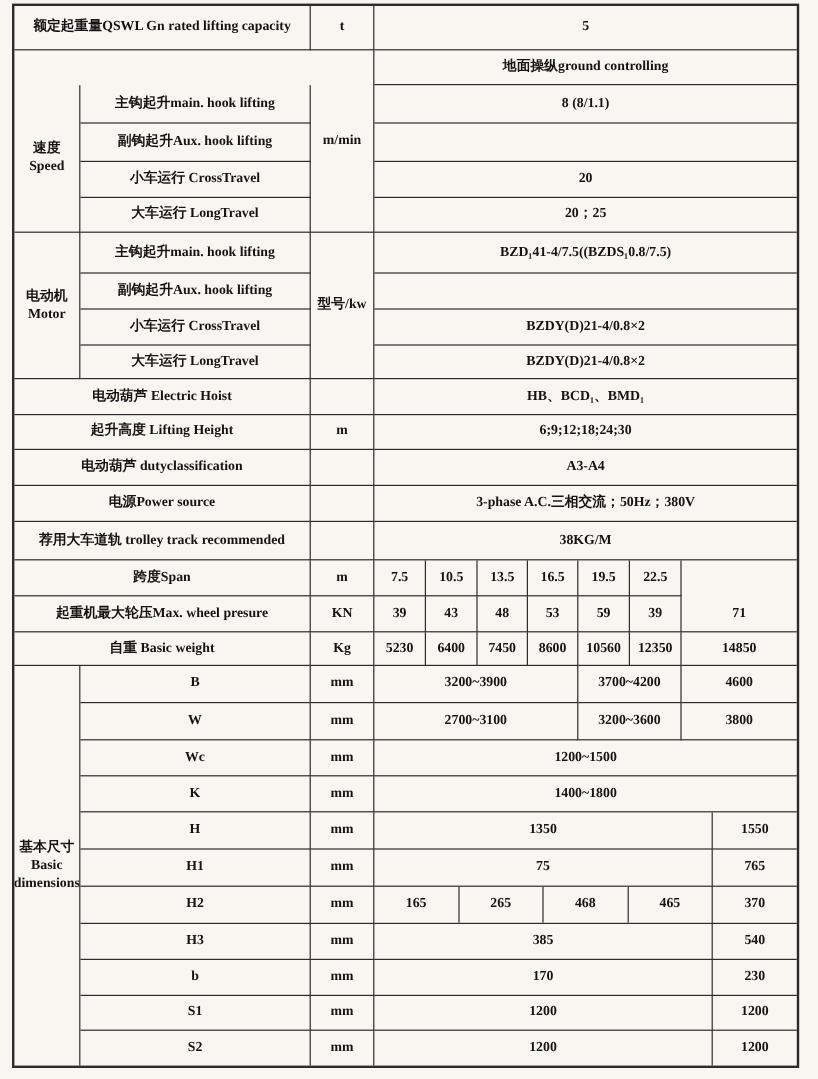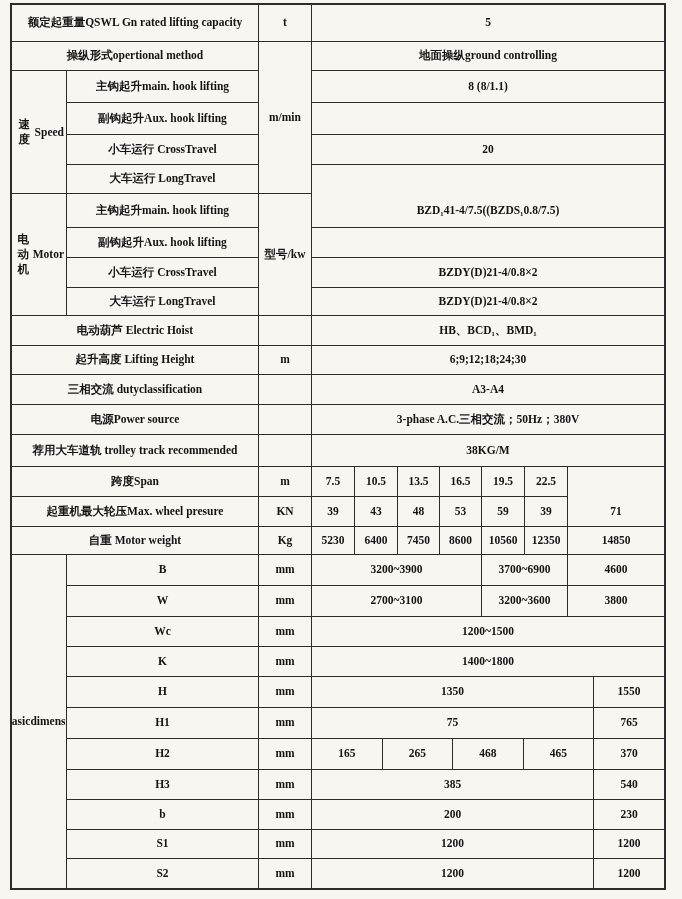--- a/index.html
+++ b/index.html
@@ -31,54 +31,54 @@
     display:flex;align-items:center;justify-content:center;
     text-align:center;
     font-weight:bold;
     font-size:11.5px;
     line-height:1.2;
     padding:1px 2px;
     overflow:hidden;
   }
   .nr{border-right:none;}
   .nb{border-bottom:none;}
-  .grp{flex-direction:row;line-height:1.3;}
+  .grp{flex-direction:column;line-height:1.3;}
   .h2box{padding:0;align-items:stretch;}
   .h2box .q{
     flex:1;display:flex;align-items:center;justify-content:center;
     border-right:1px solid var(--line);
     font-weight:bold;font-size:11.5px;font-family:Liberation Serif, serif;
   }
   .h2box .q:last-child{border-right:none;}
 </style>
 </head>
 <body>
 
 <div class="page">
   <div class="tbl">
 
     <div class="c" style="grid-area:1/1/2/3">额定起重量QSWL Gn rated lifting capacity</div>
     <div class="c" style="grid-area:1/3/2/4">t</div>
     <div class="c nr" style="grid-area:1/4/2/12">5</div>
 
-    <div class="c" style="grid-area:2/1/3/3">操纵形式opertional method</div>
     <div class="c" style="grid-area:2/3/7/4">m/min</div>
     <div class="c nr" style="grid-area:2/4/3/12">地面操纵ground controlling</div>
 
     <div class="c grp" style="grid-area:3/1/7/2">
       <span>速度</span>
       <span>Speed</span>
     </div>
     <div class="c" style="grid-area:3/2/4/3">主钩起升main. hook lifting</div>
     <div class="c nr" style="grid-area:3/4/4/12">8 (8/1.1)</div>
     <div class="c" style="grid-area:4/2/5/3">副钩起升Aux. hook lifting</div>
     <div class="c nr" style="grid-area:4/4/5/12"></div>
     <div class="c" style="grid-area:5/2/6/3">小车运行 CrossTravel</div>
     <div class="c nr" style="grid-area:5/4/6/12">20</div>
     <div class="c" style="grid-area:6/2/7/3">大车运行 LongTravel</div>
+    <div class="c nr" style="grid-area:6/4/7/12">20；25</div>
 
     <div class="c grp" style="grid-area:7/1/11/2">
       <span>电动机</span>
       <span>Motor</span>
     </div>
     <div class="c" style="grid-area:7/2/8/3">主钩起升main. hook lifting</div>
     <div class="c" style="grid-area:7/3/11/4">型号/kw</div>
     <div class="c nr" style="grid-area:7/4/8/12">BZD₁41-4/7.5((BZDS₁0.8/7.5)</div>
     <div class="c" style="grid-area:8/2/9/3">副钩起升Aux. hook lifting</div>
     <div class="c nr" style="grid-area:8/4/9/12"></div>
@@ -88,21 +88,21 @@
     <div class="c nr" style="grid-area:10/4/11/12">BZDY(D)21-4/0.8×2</div>
 
     <div class="c" style="grid-area:11/1/12/3">电动葫芦 Electric Hoist</div>
     <div class="c" style="grid-area:11/3/12/4"></div>
     <div class="c nr" style="grid-area:11/4/12/12">HB、BCD₁、BMD₁</div>
 
     <div class="c" style="grid-area:12/1/13/3">起升高度 Lifting Height</div>
     <div class="c" style="grid-area:12/3/13/4">m</div>
     <div class="c nr" style="grid-area:12/4/13/12">6;9;12;18;24;30</div>
 
-    <div class="c" style="grid-area:13/1/14/3">三相交流 dutyclassification</div>
+    <div class="c" style="grid-area:13/1/14/3">电动葫芦 dutyclassification</div>
     <div class="c" style="grid-area:13/3/14/4"></div>
     <div class="c nr" style="grid-area:13/4/14/12">A3-A4</div>
 
     <div class="c" style="grid-area:14/1/15/3">电源Power source</div>
     <div class="c" style="grid-area:14/3/15/4"></div>
     <div class="c nr" style="grid-area:14/4/15/12">3-phase A.C.三相交流；50Hz；380V</div>
 
     <div class="c" style="grid-area:15/1/16/3">荐用大车道轨 trolley track recommended</div>
     <div class="c" style="grid-area:15/3/16/4"></div>
     <div class="c nr" style="grid-area:15/4/16/12">38KG/M</div>
@@ -119,40 +119,40 @@
     <div class="c" style="grid-area:17/1/18/3">起重机最大轮压Max. wheel presure</div>
     <div class="c" style="grid-area:17/3/18/4">KN</div>
     <div class="c" style="grid-area:17/4/18/5">39</div>
     <div class="c" style="grid-area:17/5/18/6">43</div>
     <div class="c" style="grid-area:17/6/18/7">48</div>
     <div class="c" style="grid-area:17/7/18/8">53</div>
     <div class="c" style="grid-area:17/8/18/9">59</div>
     <div class="c" style="grid-area:17/9/18/10">39</div>
     <div class="c nr" style="grid-area:17/10/18/12">71</div>
 
-    <div class="c" style="grid-area:18/1/19/3">自重 Motor weight</div>
+    <div class="c" style="grid-area:18/1/19/3">自重 Basic weight</div>
     <div class="c" style="grid-area:18/3/19/4">Kg</div>
     <div class="c" style="grid-area:18/4/19/5">5230</div>
     <div class="c" style="grid-area:18/5/19/6">6400</div>
     <div class="c" style="grid-area:18/6/19/7">7450</div>
     <div class="c" style="grid-area:18/7/19/8">8600</div>
     <div class="c" style="grid-area:18/8/19/9">10560</div>
     <div class="c" style="grid-area:18/9/19/10">12350</div>
     <div class="c nr" style="grid-area:18/10/19/12">14850</div>
 
     <div class="c grp nb" style="grid-area:19/1/30/2">
       <span>基本尺寸</span>
       <span>Basic</span>
       <span>dimensions</span>
     </div>
 
     <div class="c" style="grid-area:19/2/20/3">B</div>
     <div class="c" style="grid-area:19/3/20/4">mm</div>
     <div class="c" style="grid-area:19/4/20/8">3200~3900</div>
-    <div class="c" style="grid-area:19/8/20/10">3700~6900</div>
+    <div class="c" style="grid-area:19/8/20/10">3700~4200</div>
     <div class="c nr" style="grid-area:19/10/20/12">4600</div>
 
     <div class="c" style="grid-area:20/2/21/3">W</div>
     <div class="c" style="grid-area:20/3/21/4">mm</div>
     <div class="c" style="grid-area:20/4/21/8">2700~3100</div>
     <div class="c" style="grid-area:20/8/21/10">3200~3600</div>
     <div class="c nr" style="grid-area:20/10/21/12">3800</div>
 
     <div class="c" style="grid-area:21/2/22/3">Wc</div>
     <div class="c" style="grid-area:21/3/22/4">mm</div>
@@ -182,21 +182,21 @@
     </div>
     <div class="c nr" style="grid-area:25/11/26/12">370</div>
 
     <div class="c" style="grid-area:26/2/27/3">H3</div>
     <div class="c" style="grid-area:26/3/27/4">mm</div>
     <div class="c" style="grid-area:26/4/27/11">385</div>
     <div class="c nr" style="grid-area:26/11/27/12">540</div>
 
     <div class="c" style="grid-area:27/2/28/3">b</div>
     <div class="c" style="grid-area:27/3/28/4">mm</div>
-    <div class="c" style="grid-area:27/4/28/11">200</div>
+    <div class="c" style="grid-area:27/4/28/11">170</div>
     <div class="c nr" style="grid-area:27/11/28/12">230</div>
 
     <div class="c" style="grid-area:28/2/29/3">S1</div>
     <div class="c" style="grid-area:28/3/29/4">mm</div>
     <div class="c" style="grid-area:28/4/29/11">1200</div>
     <div class="c nr" style="grid-area:28/11/29/12">1200</div>
 
     <div class="c nb" style="grid-area:29/2/30/3">S2</div>
     <div class="c nb" style="grid-area:29/3/30/4">mm</div>
     <div class="c nb" style="grid-area:29/4/30/11">1200</div>

